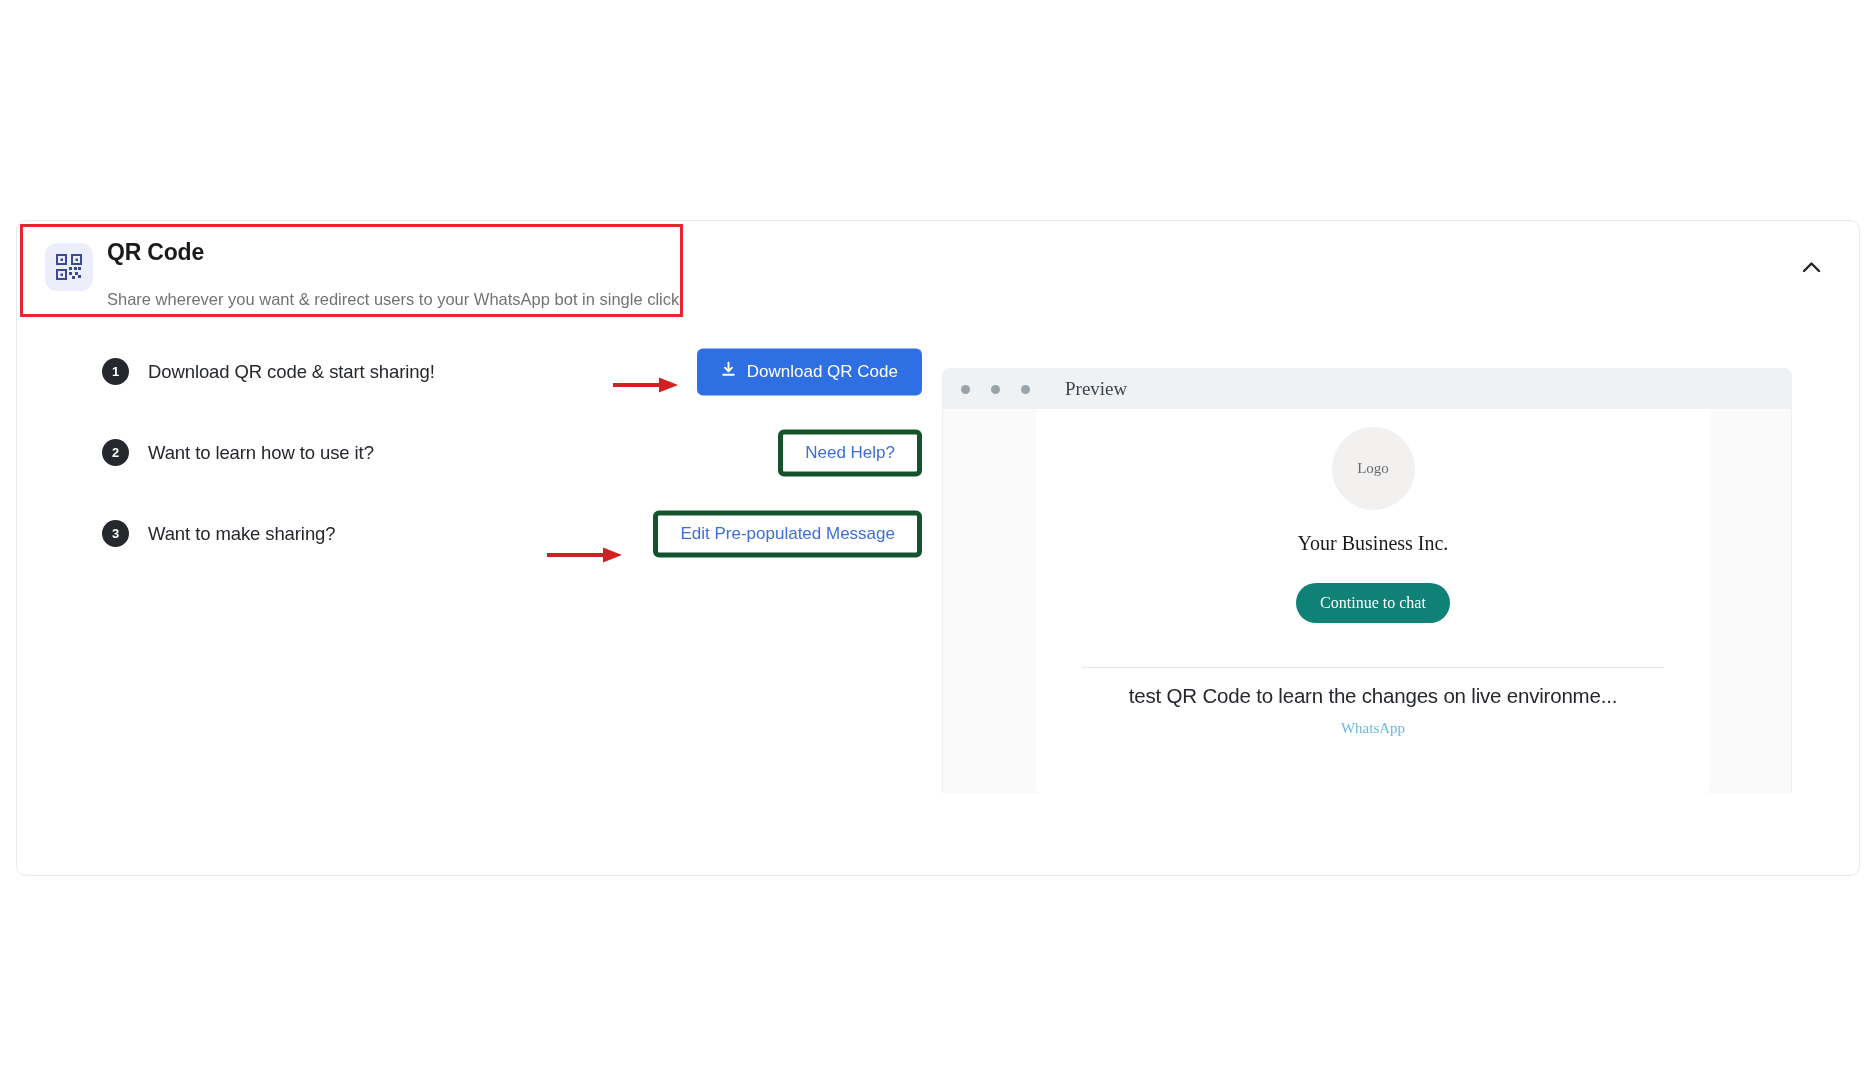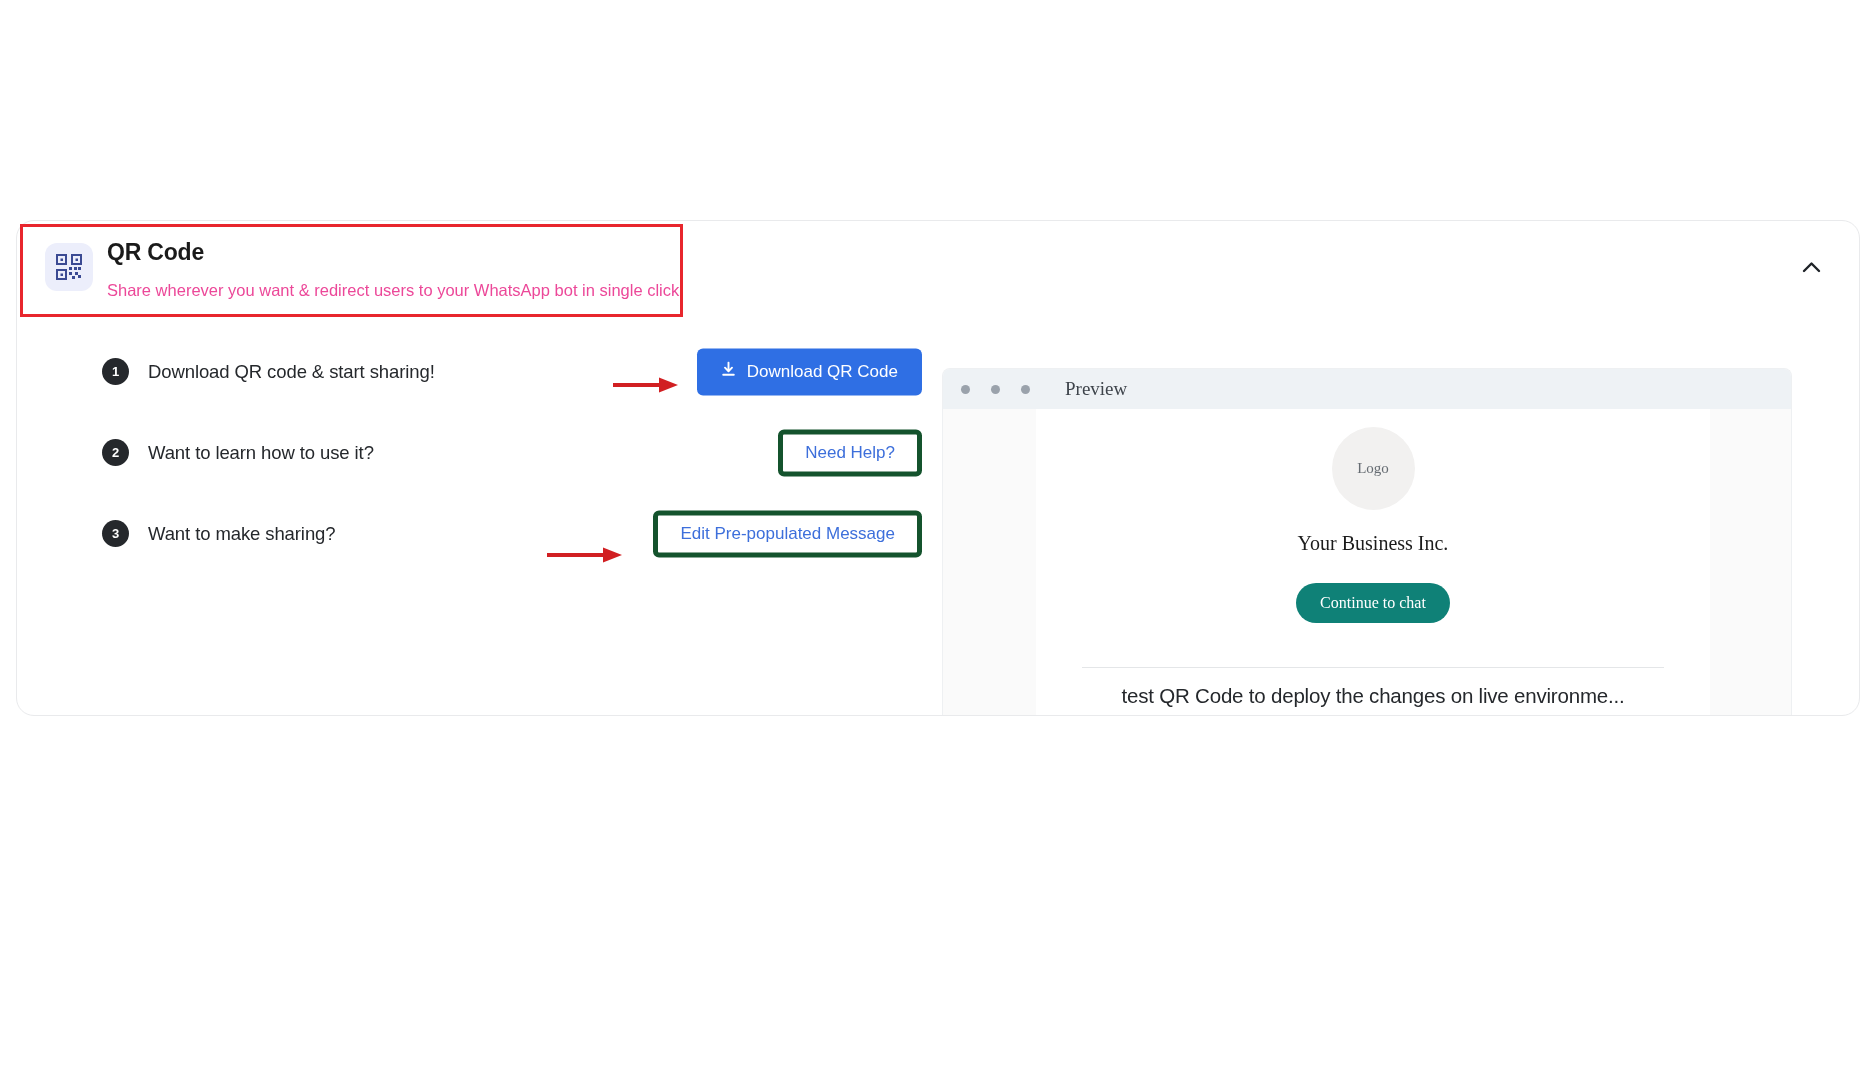--- a/index.html
+++ b/index.html
@@ -7,24 +7,24 @@
     width: 1866px; height: 1080px;
     background: #ffffff;
     font-family: "Liberation Sans", sans-serif;
     overflow: hidden;
   }
 
   
   #qr-card {
     position: absolute;
     left: 16px; top: 220px;
-    width: 1844px; height: 496px;
+    width: 1844px; height: 656px;
     background: #ffffff;
     border: 1px solid #e9eaec;
-    border-radius: 18px;
+    border-radius: 10px;
     overflow: hidden;
   }
 
   
   #card-header {
     position: absolute;
     left: 0; top: 0;
     width: 100%; height: 95px;
     display: flex; align-items: center;
   }
@@ -35,22 +35,22 @@
     border-radius: 12px;
     display: flex; align-items: center; justify-content: center;
   }
   #qr-icon-box svg { display: block; }
   #header-text { position: absolute; left: 90px; top: 14px; }
   #card-title {
     font-size: 23px; font-weight: 700; color: #1a1a1a;
     letter-spacing: -0.2px; line-height: 34px;
   }
   #card-subtitle {
-    font-size: 16.5px; color: #ec4899; font-weight: 400;
-    line-height: 26px; margin-top: 8px;
+    font-size: 16.5px; color: #737373; font-weight: 400;
+    line-height: 26px; margin-top: 17px;
   }
   #collapse-btn {
     position: absolute; right: 26px; top: 24px;
     width: 44px; height: 44px;
     display: flex; align-items: center; justify-content: center;
     background: transparent; border: none; cursor: pointer;
   }
 
   
   #annotation-rect {
@@ -294,22 +294,22 @@
       <span class="tb-dot"></span>
       <span class="tb-dot"></span>
       <span id="preview-title">Preview</span>
     </div>
 
     <div id="preview-inner">
       <div id="logo-circle">Logo</div>
       <div id="business-name">Your Business Inc.</div>
       <button id="continue-chat-btn">Continue to chat</button>
       <div id="msg-divider"></div>
-      <div id="prepopulated-msg">test QR Code to deploy the changes on live environme...</div>
-      <a id="wa-download-link">Business</a>
+      <div id="prepopulated-msg">test QR Code to learn the changes on live environme...</div>
+      <a id="wa-download-link">WhatsApp</a>
     </div>
   </div>
 
 </div>
 
 <div id="annotation-rect"></div>
 
 <svg class="red-arrow" style="left:611px; top:375px;" width="68" height="20" viewBox="0 0 68 20">
   <line x1="2" y1="10" x2="50" y2="10" stroke="#d11f22" stroke-width="4" stroke-linecap="butt"></line>
   <polygon points="48,2.5 67,10 48,17.5" fill="#d11f22"></polygon>

